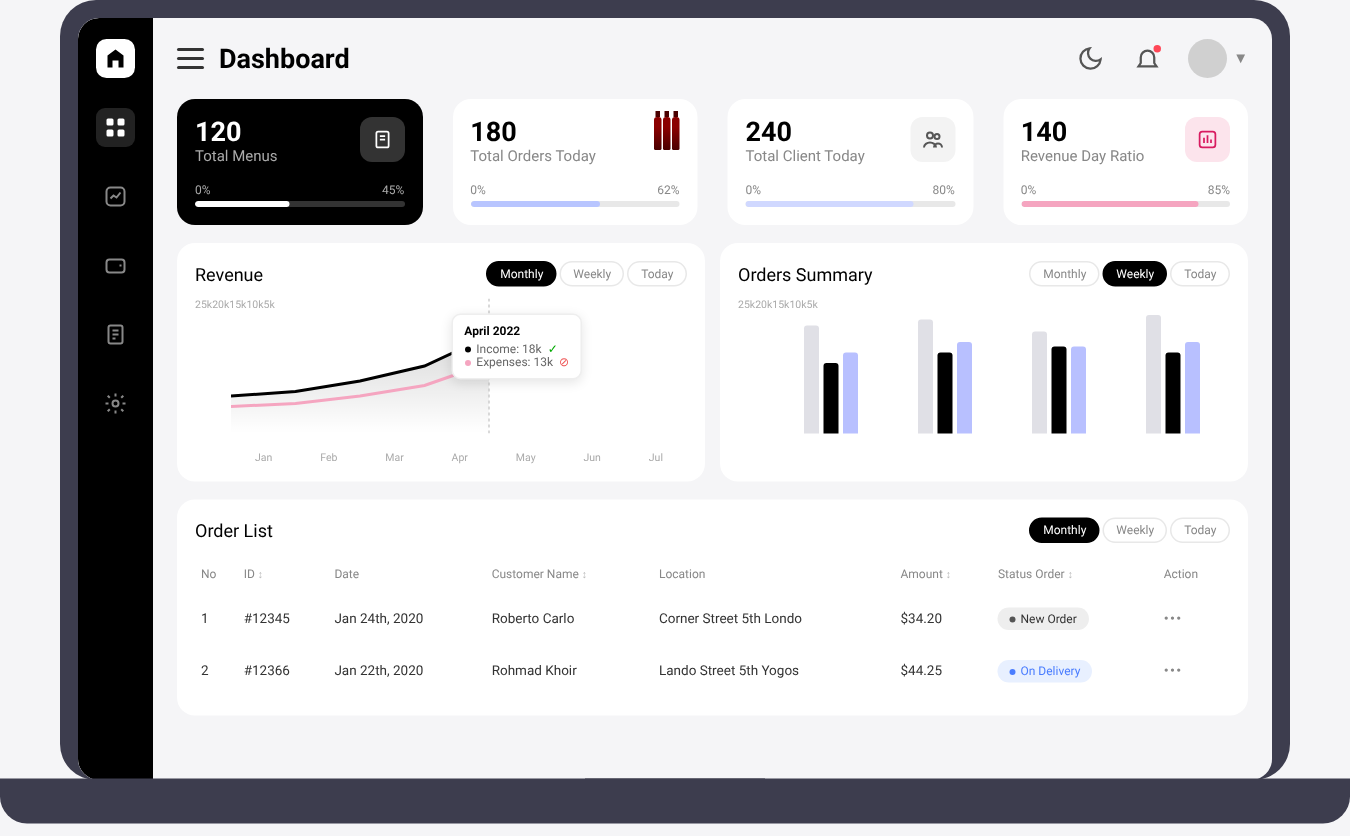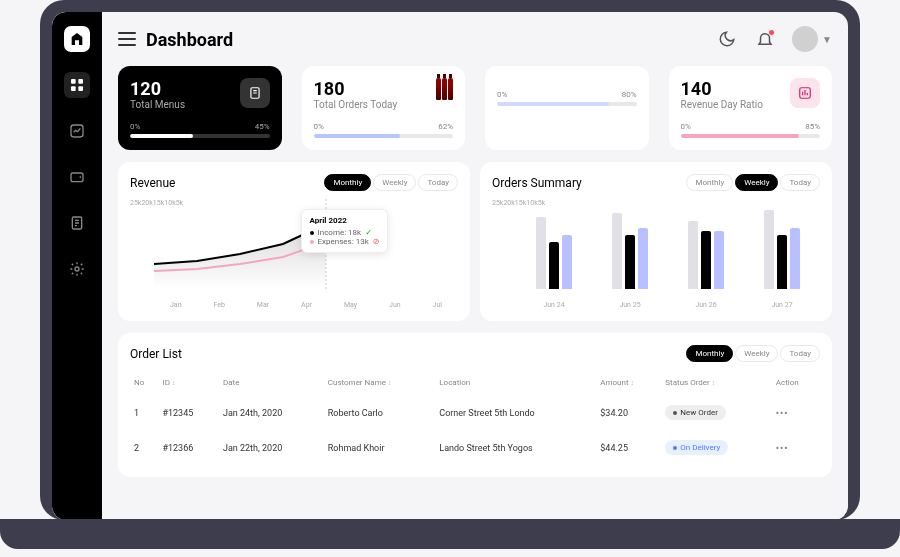--- a/index.html
+++ b/index.html
@@ -193,20 +193,33 @@
       <div class="prog-labels">
                   <span>0%</span>
                   <span>62%</span>
                 </div>
       <div class="prog-bar">
                   <div class="prog-fill" style="width:62%;background:#b8c5ff"></div>
                 </div>
     </div>
   </div>
   <div class="card">
+    <div class="card-top">
+      <div>
+        <div class="card-val">240</div>
+        <div class="card-lbl">Total Client Today</div>
+      </div>
+      <div class="card-icon light">
+        <svg viewBox="0 0 24 24" width="16" height="16" fill="none" stroke="#555" stroke-width="2">
+                    <circle cx="9" cy="8" r="3"></circle>
+                    <circle cx="16" cy="9" r="2.5"></circle>
+                    <path d="M3 20c0-3 3-5 6-5s6 2 6 5M13 20c0-2.5 2-4 4-4s4 1.5 4 4"></path>
+                  </svg>
+      </div>
+    </div>
     <div class="card-prog">
       <div class="prog-labels">
                   <span>0%</span>
                   <span>80%</span>
                 </div>
       <div class="prog-bar">
                   <div class="prog-fill" style="width:80%;background:#d0d8ff"></div>
                 </div>
     </div>
   </div>
@@ -323,26 +336,20 @@
         <div class="bar-group">
                     <div class="bar" style="height:68px;background:#e0e0e6"></div>
                     <div class="bar" style="height:58px;background:#000"></div>
                     <div class="bar" style="height:58px;background:#b8c0ff"></div>
                   </div>
         <div class="bar-group">
                     <div class="bar" style="height:79px;background:#e0e0e6"></div>
                     <div class="bar" style="height:54px;background:#000"></div>
                     <div class="bar" style="height:61px;background:#b8c0ff"></div>
                   </div>
-      </div>
-      <div class="x-axis">
-        <span>Jun 24</span>
-                  <span>Jun 25</span>
-                  <span>Jun 26</span>
-                  <span>Jun 27</span>
       </div>
     </div>
   </div>
 </div>
 
 <div class="order-card">
   <div class="chart-head">
     <div class="chart-title">Order List</div>
     <div class="tabs">
       <div class="tab active">Monthly</div>

